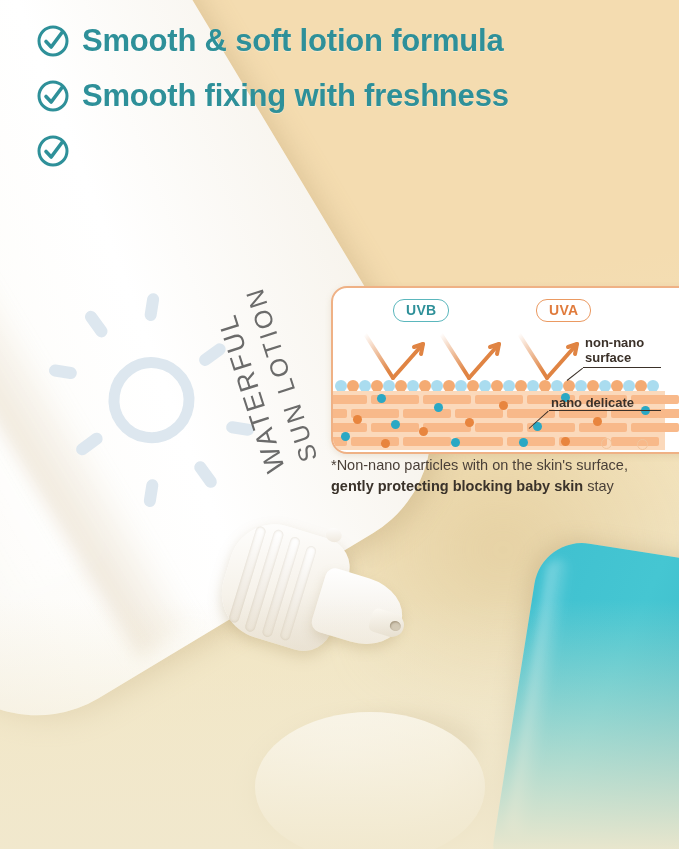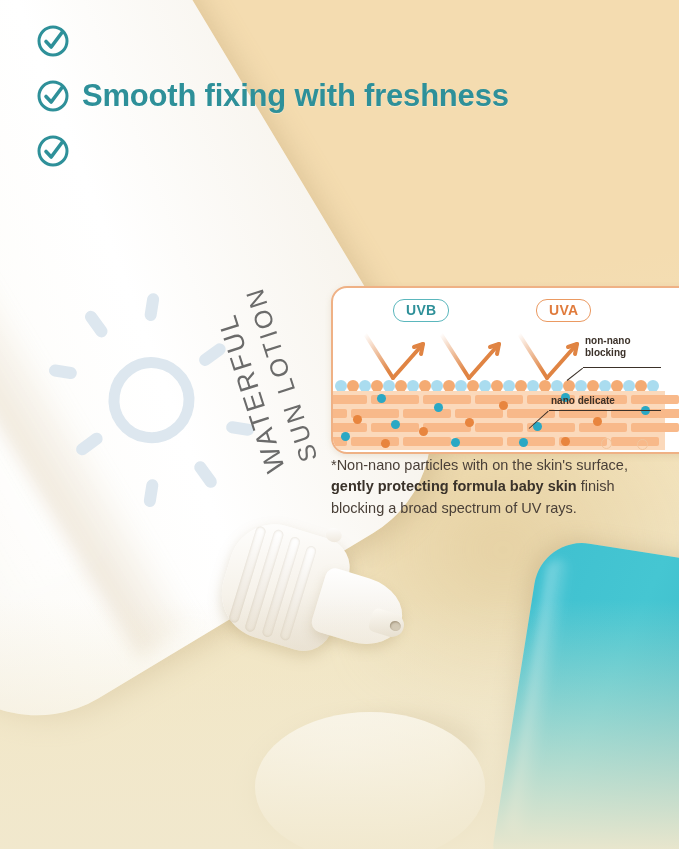--- a/index.html
+++ b/index.html
@@ -101,21 +101,21 @@
   .dot.blue{background:#aadcef;}
   .dot.orange{background:#f4ab73;}
 
   .derm{position:absolute;left:0;top:103px;width:332px;height:59px;background:#fbd9bb;}
   .brick{position:absolute;height:9px;border-radius:2px;background:#f8b98a;}
   .pdot{position:absolute;width:9px;height:9px;border-radius:50%;}
   .pdot.t{background:#2aa8c4;}
   .pdot.o{background:#e8853e;}
   .pdot.hollow{background:transparent;border:1.4px solid #f2c59c;}
 
-  .lbl{position:absolute;color:#3b3129;font-size:10px;font-weight:700;line-height:1.18;}
+  .lbl{position:absolute;color:#3b3129;font-size:13px;font-weight:700;line-height:1.18;}
   .lbl.nonnano{left:252px;top:47px;}
   .lbl.nano{left:218px;top:107px;}
   .leader{position:absolute;background:#3b3129;height:1px;}
   .leader-d{position:absolute;background:#3b3129;height:1px;transform-origin:0 50%;}
 
   
   .caption{position:absolute;left:331px;top:455px;width:340px;
     color:#4a4038;font-size:14.5px;line-height:1.47;}
   .caption .strong{font-weight:700;color:#3a322a;}
 </style>
@@ -168,20 +168,21 @@
   <div class="bg-shade-bottom"></div>
 
   <div class="features">
     <div class="feat">
       <span class="check">
         <svg viewBox="0 0 34 34" width="34" height="34">
           <circle cx="17" cy="17" r="14" fill="none" stroke="#2e9099" stroke-width="3"></circle>
           <path d="M10 17.5 L15.2 23 L26 8.5" fill="none" stroke="#2e9099" stroke-width="3.6" stroke-linecap="round" stroke-linejoin="round"></path>
         </svg>
       </span>
+      <span class="feat-label">Smooth &amp; soft lotion formula</span>
     </div>
     <div class="feat">
       <span class="check">
         <svg viewBox="0 0 34 34" width="34" height="34">
           <circle cx="17" cy="17" r="14" fill="none" stroke="#2e9099" stroke-width="3"></circle>
           <path d="M10 17.5 L15.2 23 L26 8.5" fill="none" stroke="#2e9099" stroke-width="3.6" stroke-linecap="round" stroke-linejoin="round"></path>
         </svg>
       </span>
       <span class="feat-label">Smooth fixing with freshness</span>
     </div>
@@ -299,29 +300,28 @@
       <div class="pdot o" style="left:48px;top:48px;"></div>
       <div class="pdot t" style="left:118px;top:47px;"></div>
       <div class="pdot t" style="left:186px;top:47px;"></div>
       <div class="pdot o" style="left:228px;top:46px;"></div>
       <div class="pdot hollow" style="left:268px;top:47px;"></div>
       <div class="pdot hollow" style="left:304px;top:48px;"></div>
     </div>
 
     <div class="lbl nonnano">
       <span>non-nano</span><br>
-      <span>blocking</span>
+      <span>surface</span>
     </div>
     <div class="leader" style="left:250px;top:79px;width:78px;"></div>
     <div class="leader-d" style="left:234px;top:92px;width:20px;transform:rotate(-38deg);"></div>
 
     <div class="lbl nano">nano delicate</div>
     <div class="leader" style="left:216px;top:122px;width:112px;"></div>
     <div class="leader-d" style="left:196px;top:140px;width:26px;transform:rotate(-42deg);"></div>
   </div>
 
   <div class="caption">
     <div>*Non-nano particles with on the skin's surface,</div>
-    <div><span class="strong">gently protecting formula baby skin</span><span> finish</span></div>
-    <div>blocking a broad spectrum of UV rays.</div>
+    <div><span class="strong">gently protecting blocking baby skin</span><span> stay</span></div>
   </div>
 
 </div>
 
 </body></html>

